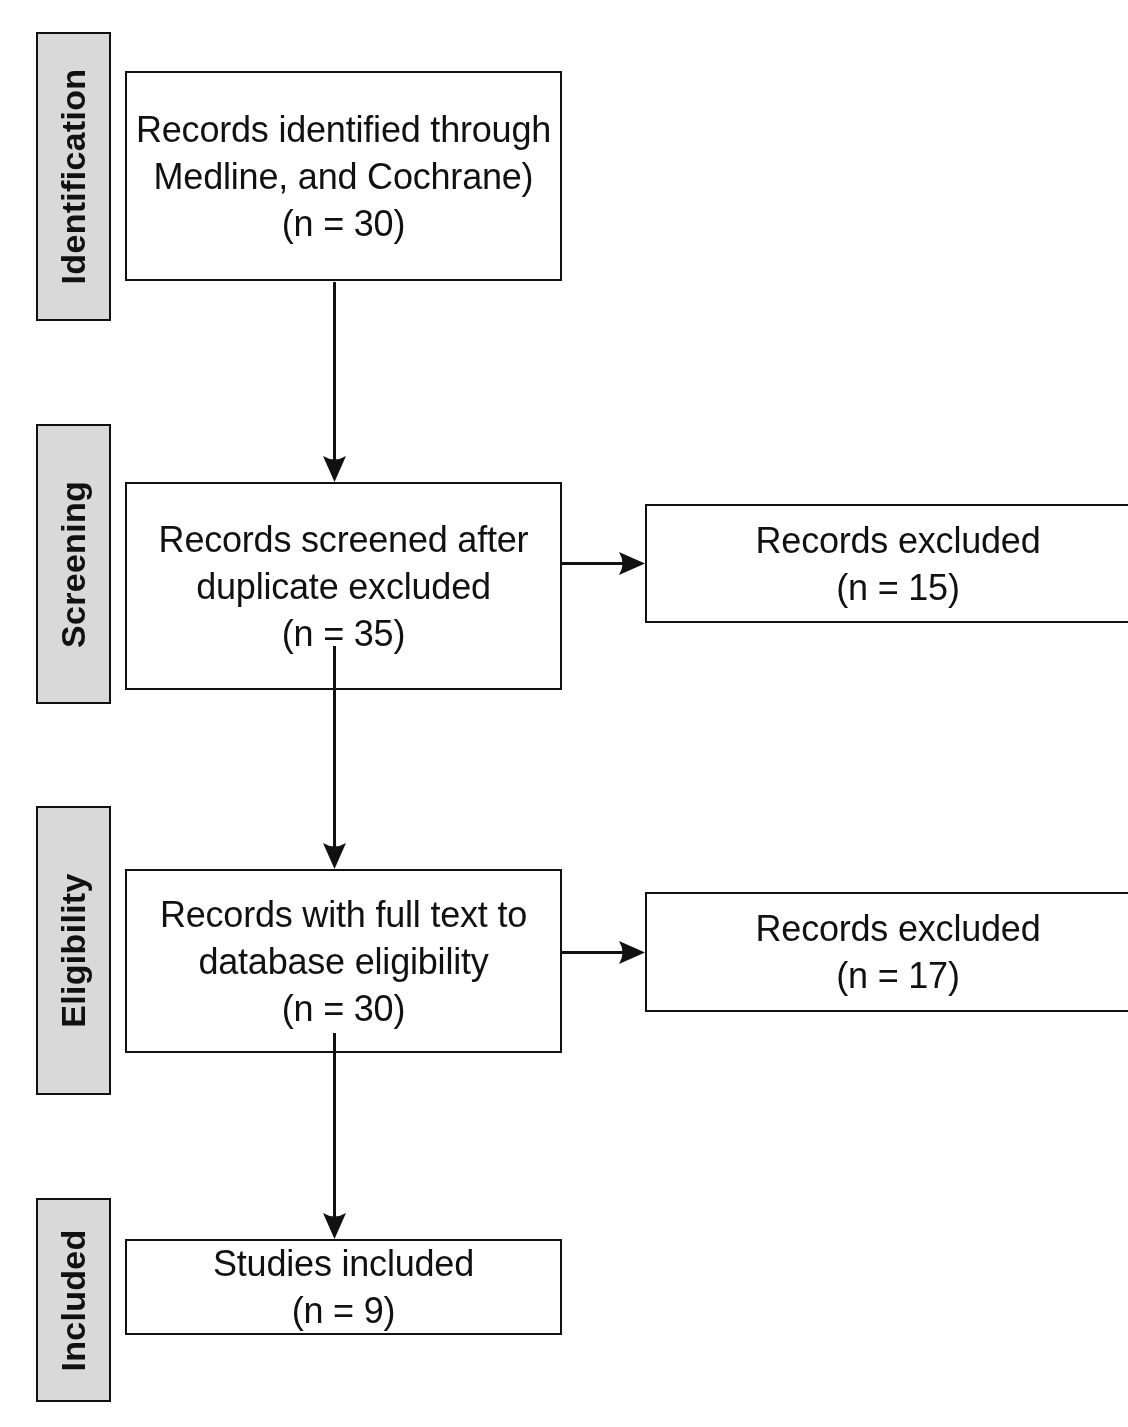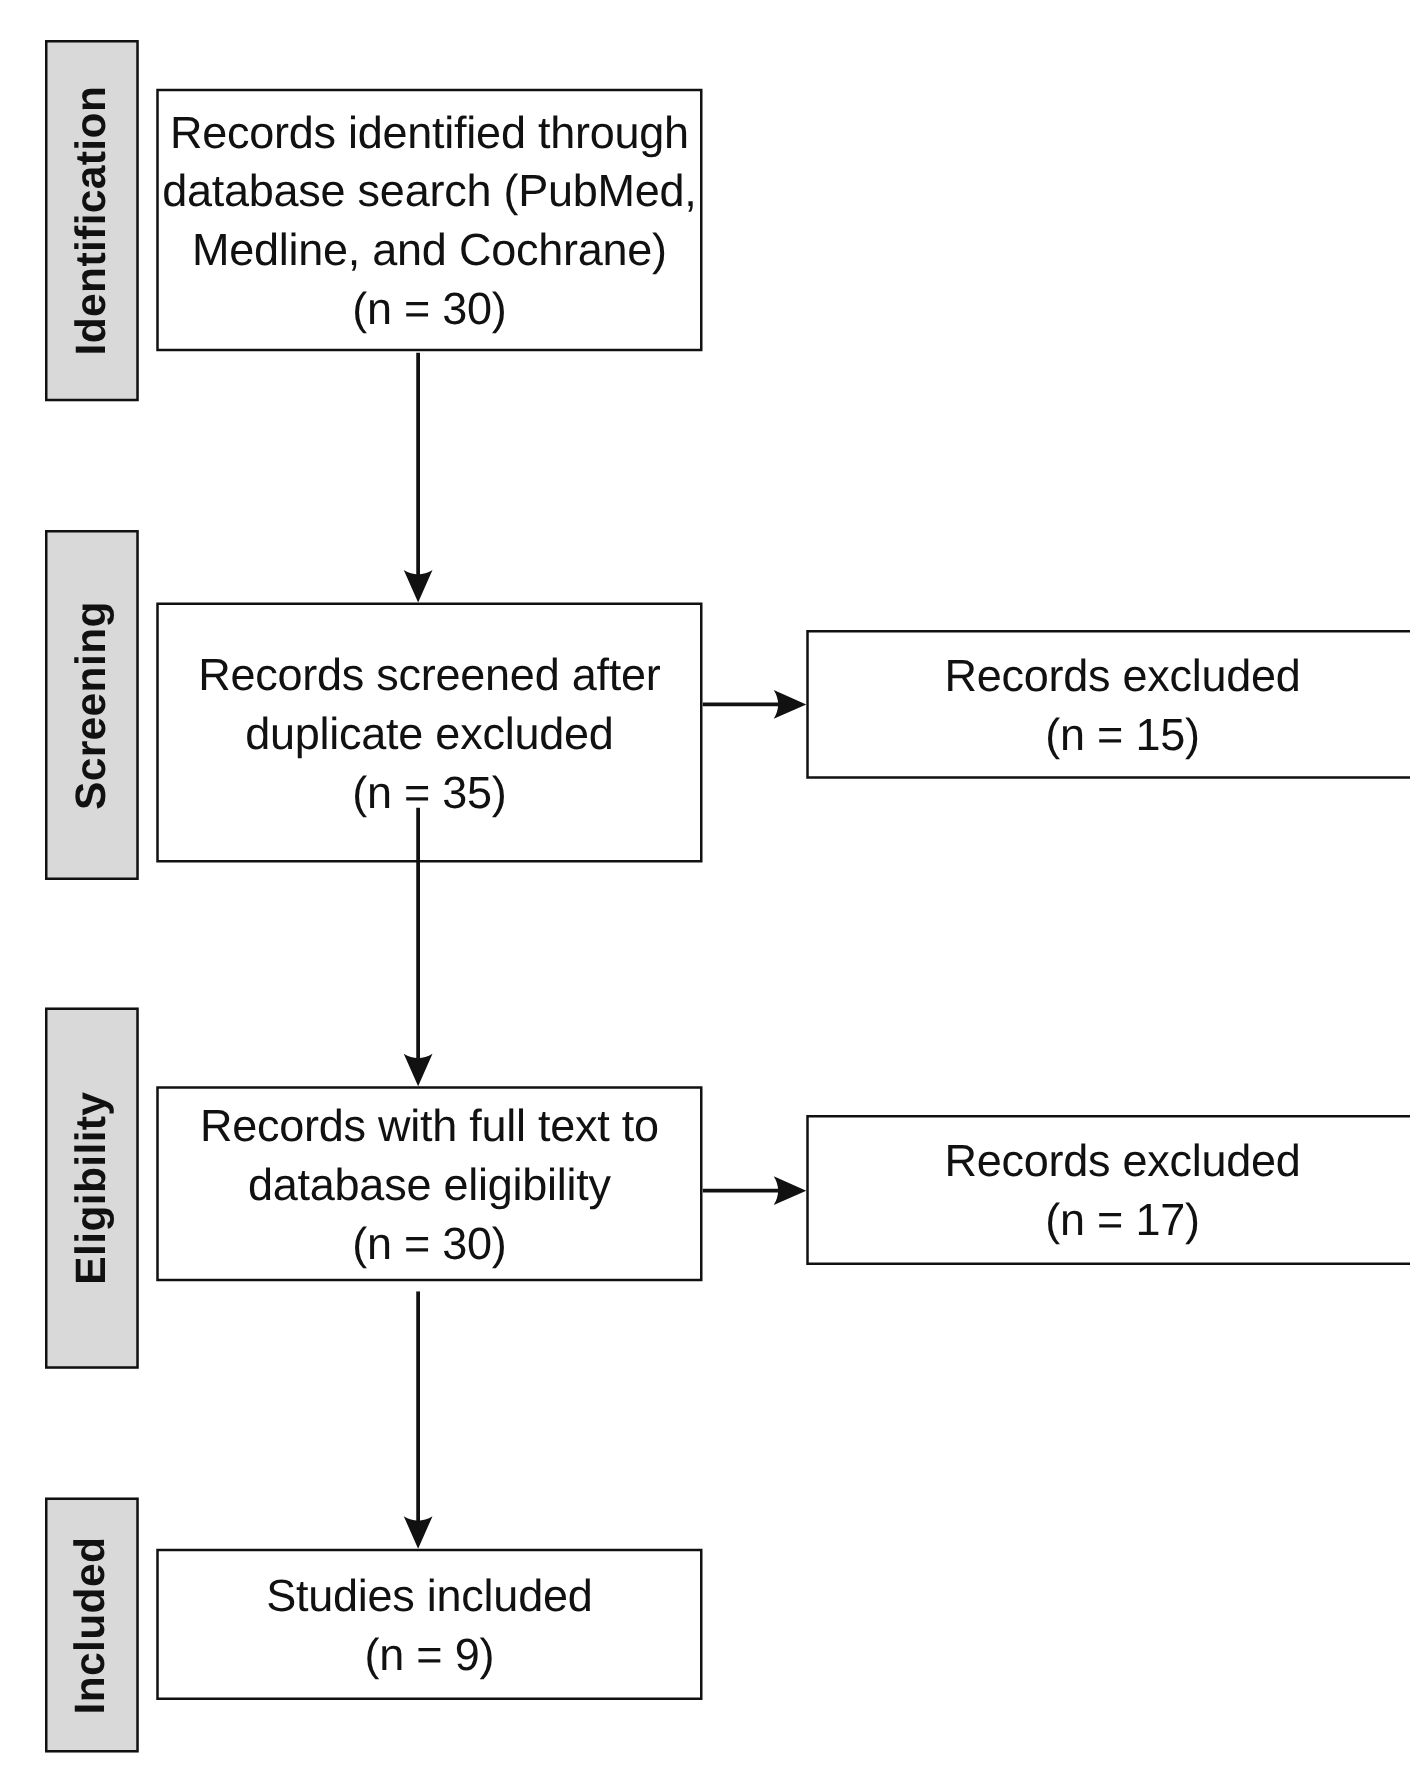--- a/index.html
+++ b/index.html
@@ -70,38 +70,37 @@
   </div>
   <div class="stage" style="top:806px; height:289px;">
     <span class="stage-text">Eligibility</span>
   </div>
   <div class="stage" style="top:1198px; height:204px;">
     <span class="stage-text">Included</span>
   </div>
 
   <div class="box main-box" style="top:71px; height:210px;">
     <div>Records identified through</div>
-    <div>database search (PubMed,</div>
     <div>Medline, and Cochrane)</div>
     <div>(n = 30)</div>
   </div>
 
   <div class="box main-box" style="top:482px; height:208px;">
     <div>Records screened after</div>
     <div>duplicate excluded</div>
     <div>(n = 35)</div>
   </div>
 
-  <div class="box main-box" style="top:869px; height:156px;">
+  <div class="box main-box" style="top:869px; height:184px;">
     <div>Records with full text to</div>
     <div>database eligibility</div>
     <div>(n = 30)</div>
   </div>
 
-  <div class="box main-box" style="top:1239px; height:121px;text-align:right;">
+  <div class="box main-box" style="top:1239px; height:96px;text-align:right;">
     <div>Studies included</div>
     <div>(n = 9)</div>
   </div>
 
   <div class="box side-box" style="top:504px; height:119px;">
     <div>Records excluded</div>
     <div>(n = 15)</div>
   </div>
 
   <div class="box side-box" style="top:892px; height:120px;">

